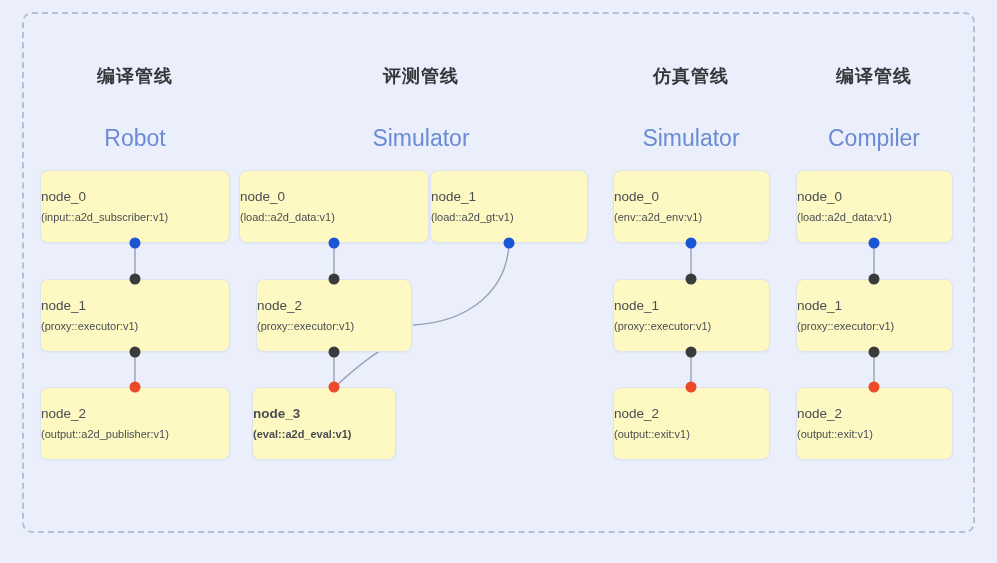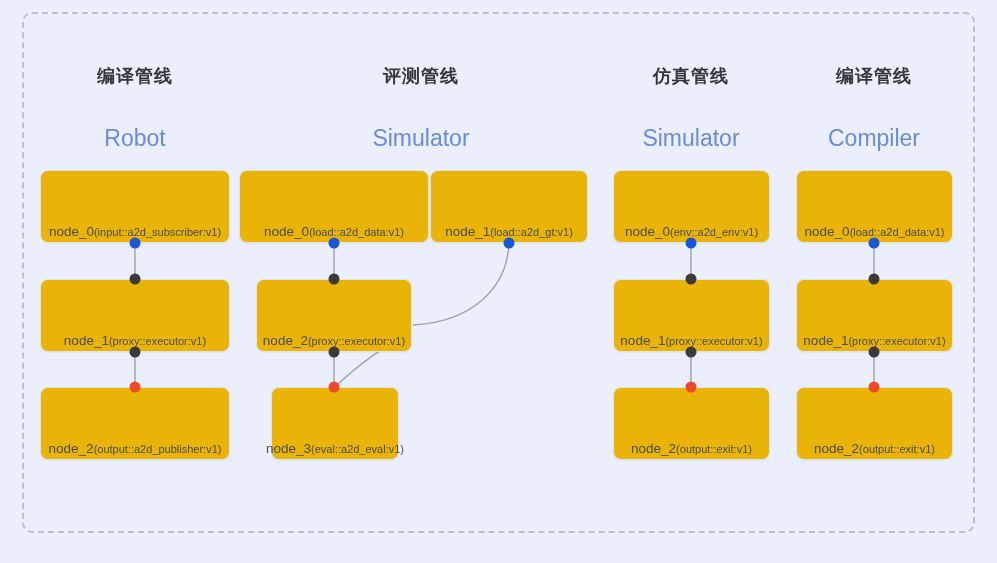--- a/index.html
+++ b/index.html
@@ -60,26 +60,26 @@
   .col-en {
     font-size: 23px;
     color: #6b8bd4;
     font-weight: normal;
   }
 
   
   .node {
     position: absolute;
     box-sizing: border-box;
-    background: #eab308;
+    background: #fef9c3;
     border: 1px solid #dfe3ec;
     border-radius: 8px;
     display: flex;
-    flex-direction: row;
-    align-items: flex-end;
+    flex-direction: column;
+    align-items: flex-start;
     justify-content: center;
     box-shadow: 0 1px 2px rgba(40,50,80,0.05);
   }
   .node-title {
     font-size: 13.5px;
     color: #4a4d52;
     line-height: 20px;
     white-space: nowrap;
   }
   .node-sub {
@@ -158,21 +158,21 @@
     <div class="node-sub">(load::a2d_data:v1)</div>
   </div>
   <div class="node" style="left:430px; top:170px; width:158px; height:73px;">
     <div class="node-title">node_1</div>
     <div class="node-sub">(load::a2d_gt:v1)</div>
   </div>
   <div class="node" style="left:256px; top:279px; width:156px; height:73px;">
     <div class="node-title">node_2</div>
     <div class="node-sub">(proxy::executor:v1)</div>
   </div>
-  <div class="node" style="left:271px; top:387px; width:128px; height:73px;">
+  <div class="node" style="left:252px; top:387px; width:144px; height:73px;font-weight:bold;">
     <div class="node-title">node_3</div>
     <div class="node-sub">(eval::a2d_eval:v1)</div>
   </div>
 
   <div class="node" style="left:613px; top:170px; width:157px; height:73px;">
     <div class="node-title">node_0</div>
     <div class="node-sub">(env::a2d_env:v1)</div>
   </div>
   <div class="node" style="left:613px; top:279px; width:157px; height:73px;">
     <div class="node-title">node_1</div>

